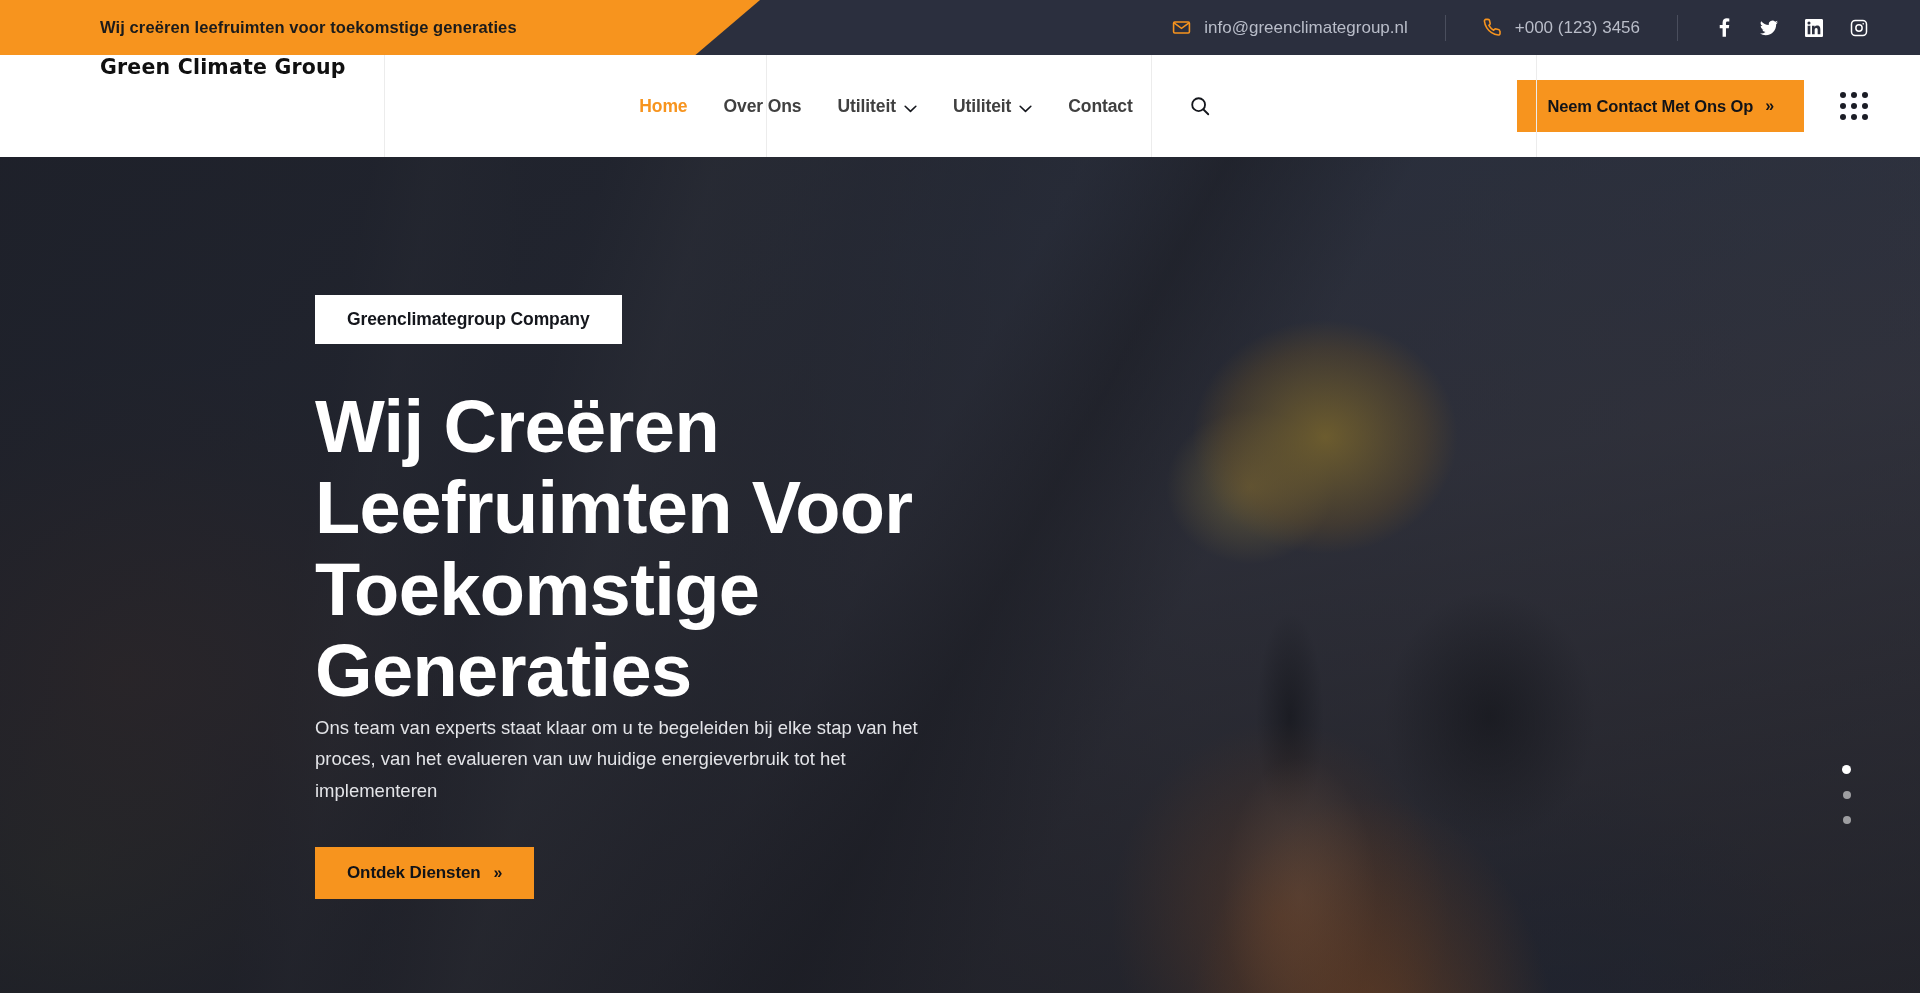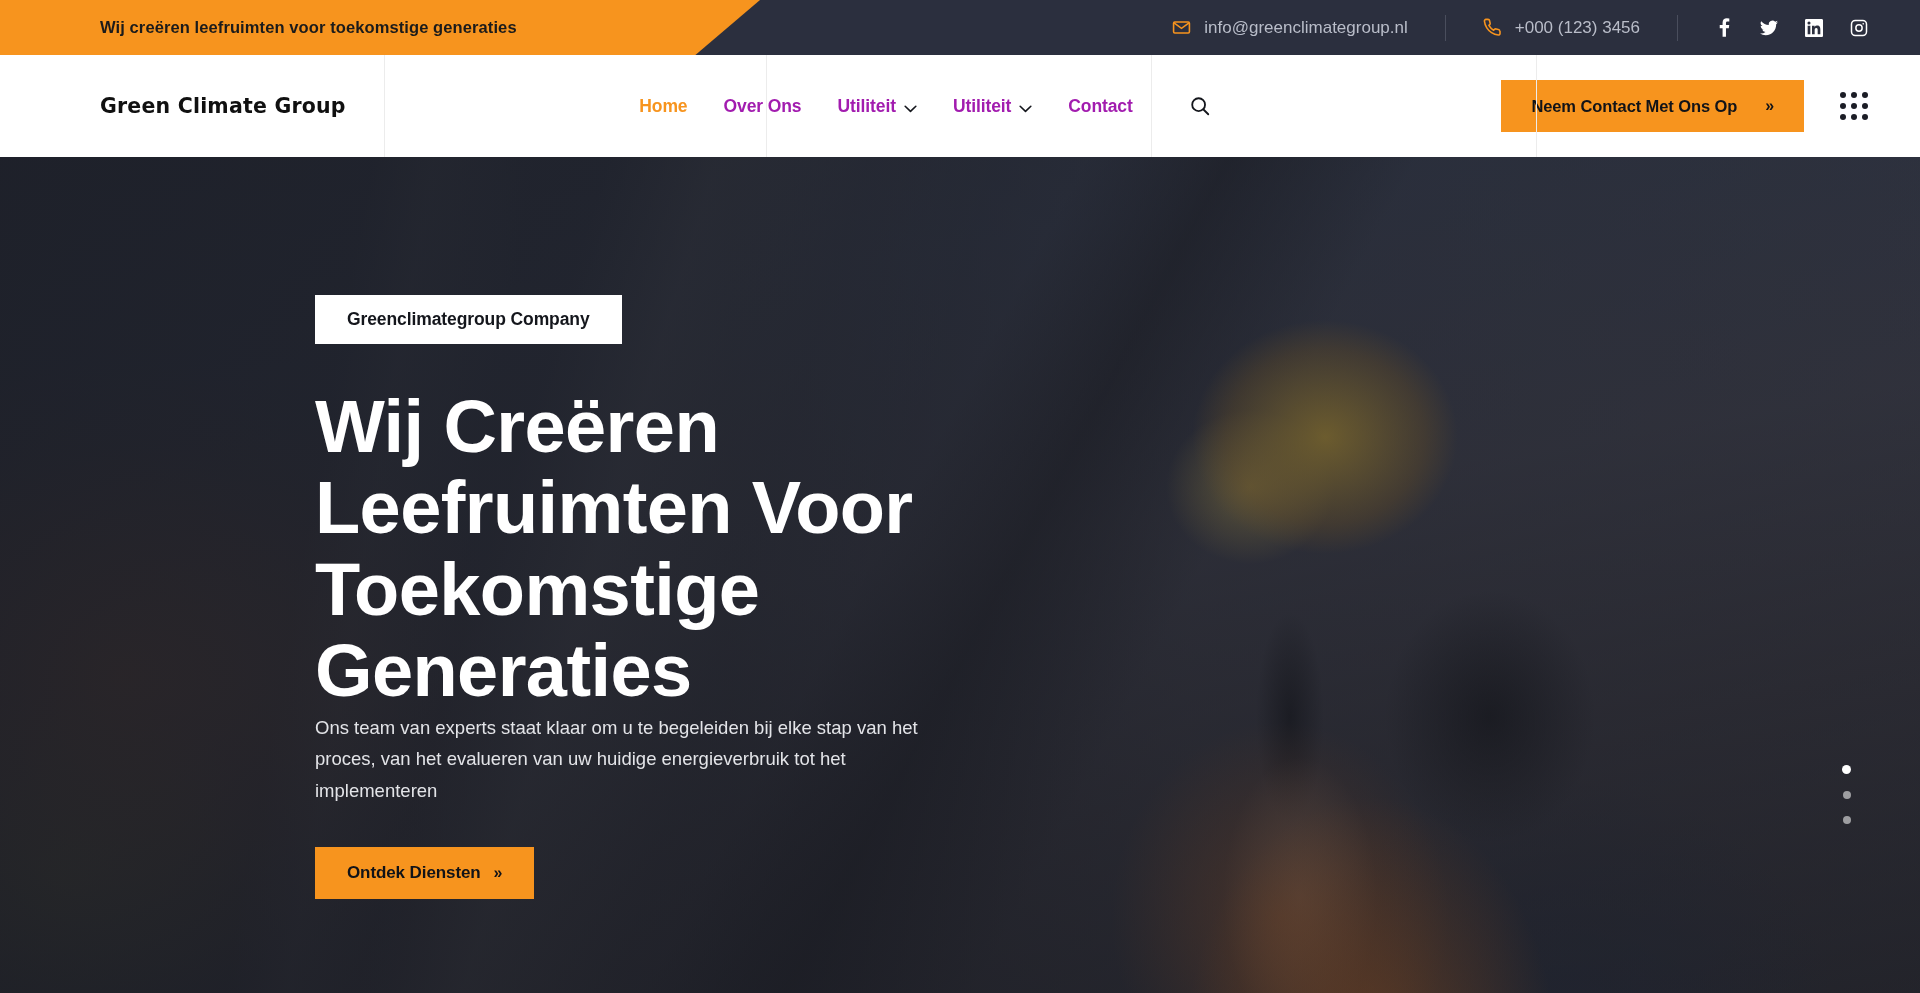--- a/index.html
+++ b/index.html
@@ -86,21 +86,21 @@
   .header-divider {
     position: absolute;
     top: 0;
     width: 1px;
     height: 100%;
     background: #ececec;
   }
   .logo-zone {
     width: 384px;
     display: flex;
-    align-items: center;
+    align-items: flex-start;
     padding-left: 100px;
   }
   .logo-text {
     font-family: "DejaVu Sans", sans-serif;
     font-size: 20.5px;
     font-weight: 700;
     color: #101010;
     letter-spacing: 0.2px;
   }
   .nav-zone {
@@ -114,21 +114,21 @@
     display: flex;
     align-items: center;
     gap: 0;
   }
   .nav-item {
     display: flex;
     align-items: center;
     gap: 8px;
     font-size: 17.5px;
     font-weight: 700;
-    color: #a21caf;
+    color: #404040;
     padding: 0 18px;
     cursor: pointer;
     white-space: nowrap;
     letter-spacing: -0.1px;
   }
   .nav-item.active { color: #f7941e; }
   .caret { display: inline-block; margin-top: 2px; }
   .search-btn {
     margin-left: 36px;
     width: 26px; height: 26px;
@@ -147,21 +147,21 @@
   .cta-btn {
     background: #f7941e;
     color: #111318;
     font-size: 16.5px;
     font-weight: 700;
     border: none;
     padding: 0 30px;
     height: 52px;
     display: flex;
     align-items: center;
-    gap: 28px;
+    gap: 12px;
     cursor: pointer;
     letter-spacing: -0.1px;
     white-space: nowrap;
     font-family: "Liberation Sans", sans-serif;
   }
   .chev2 { font-size: 16px; font-weight: 700; line-height: 1; }
   .grid-toggle {
     display: grid;
     grid-template-columns: repeat(3, 6px);
     grid-template-rows: repeat(3, 6px);

